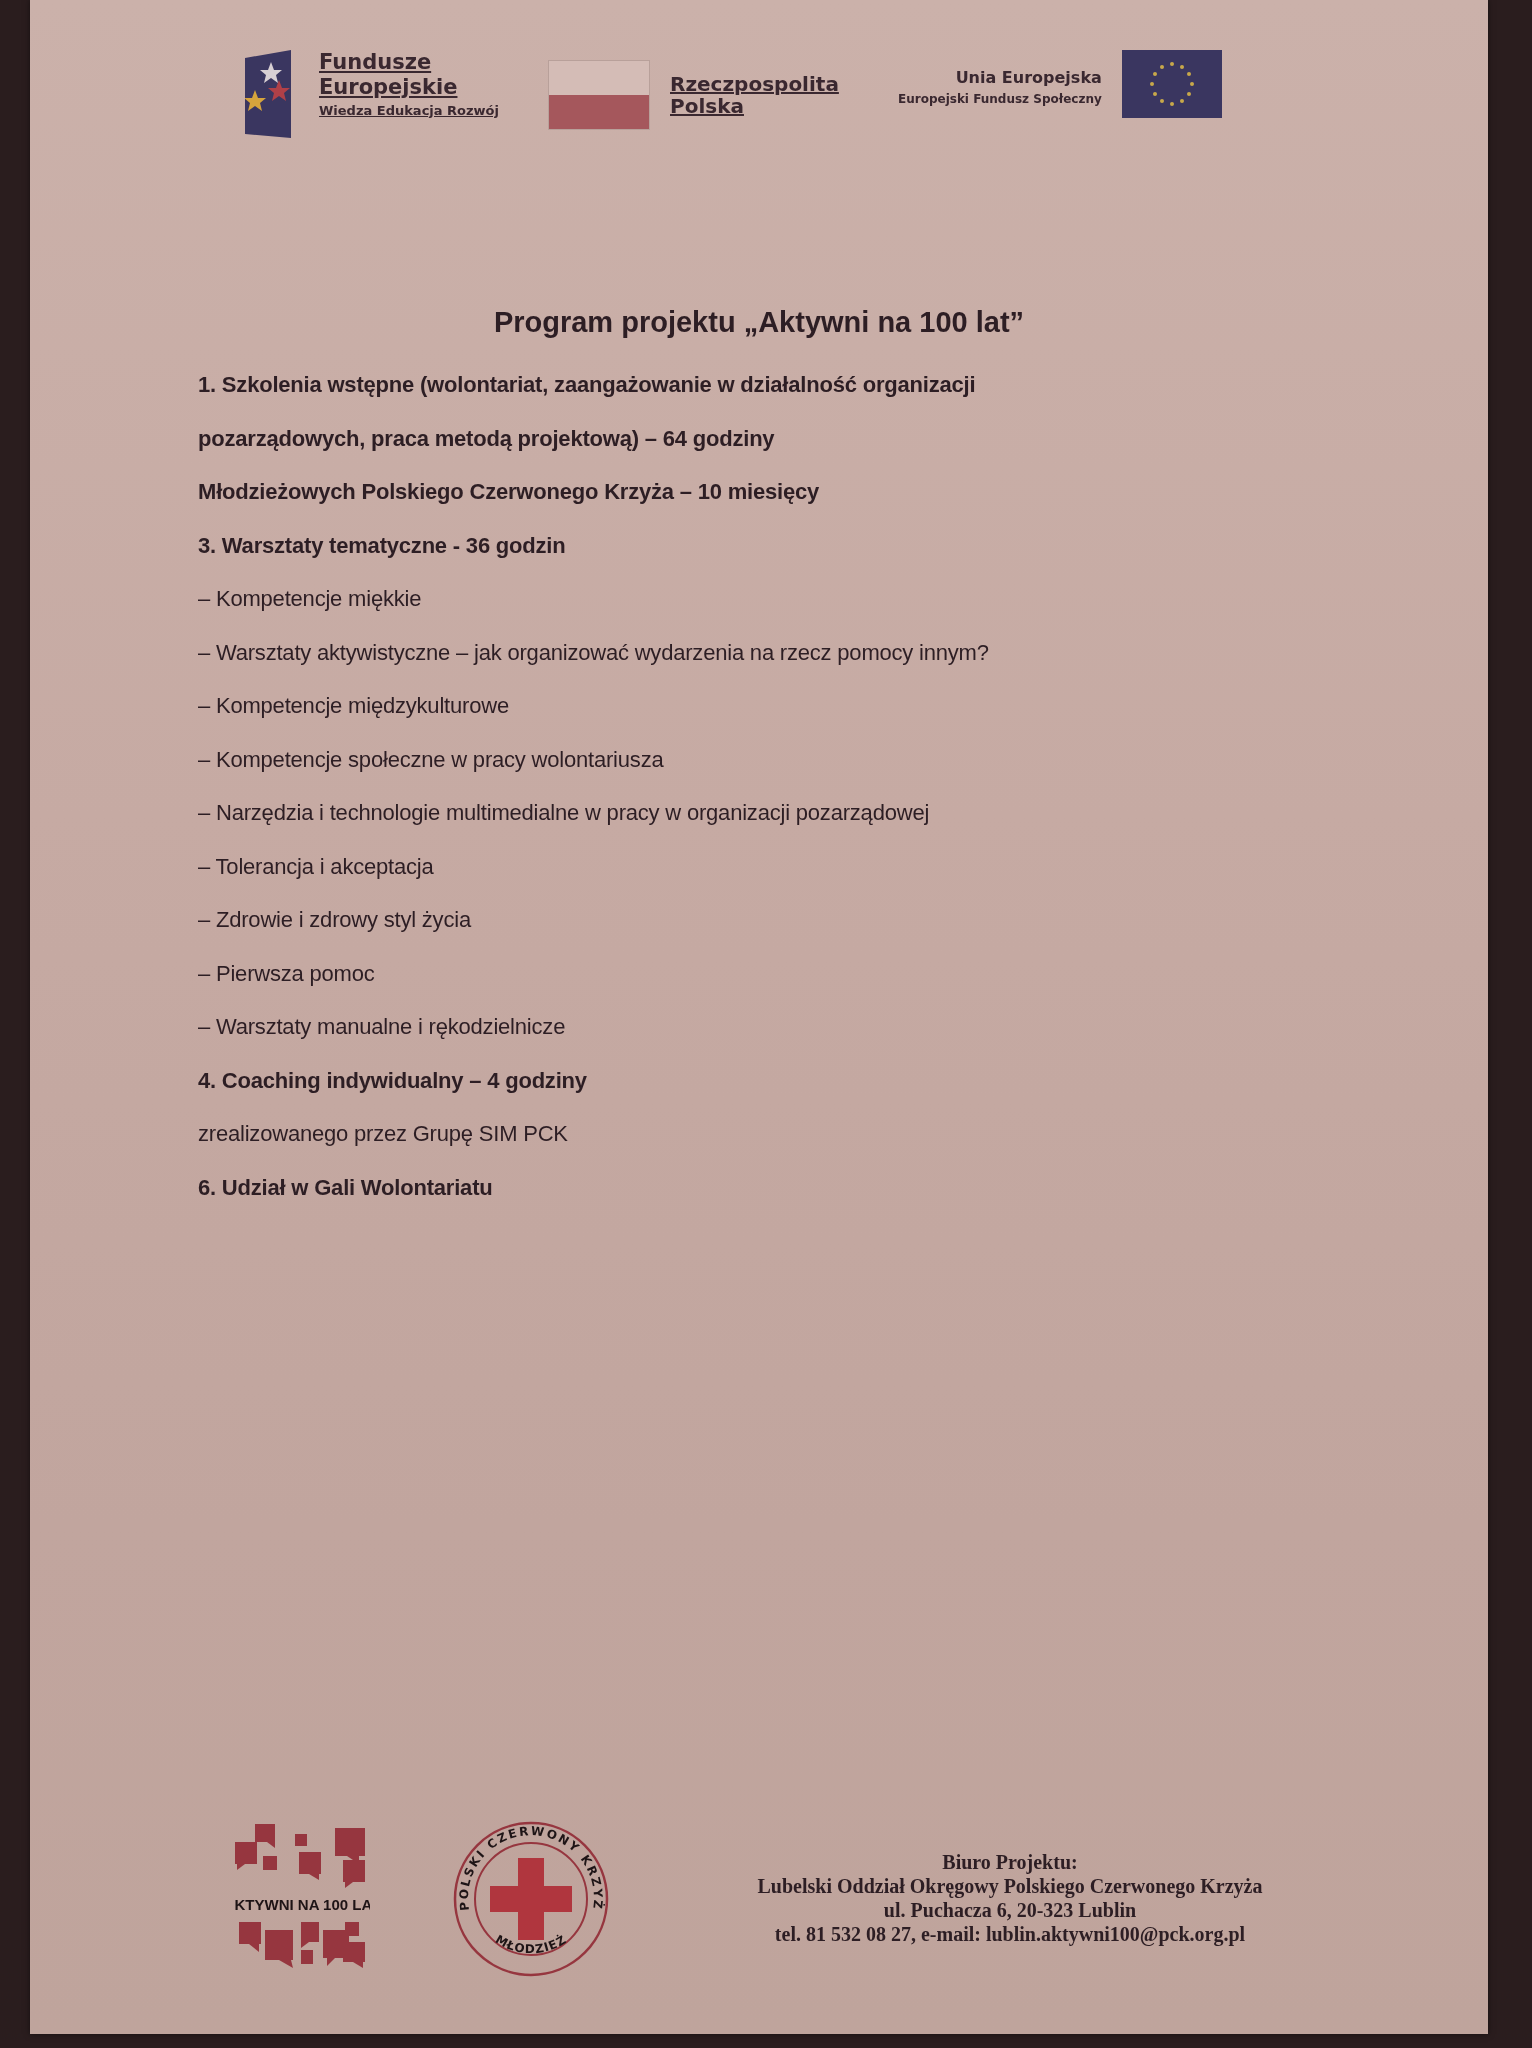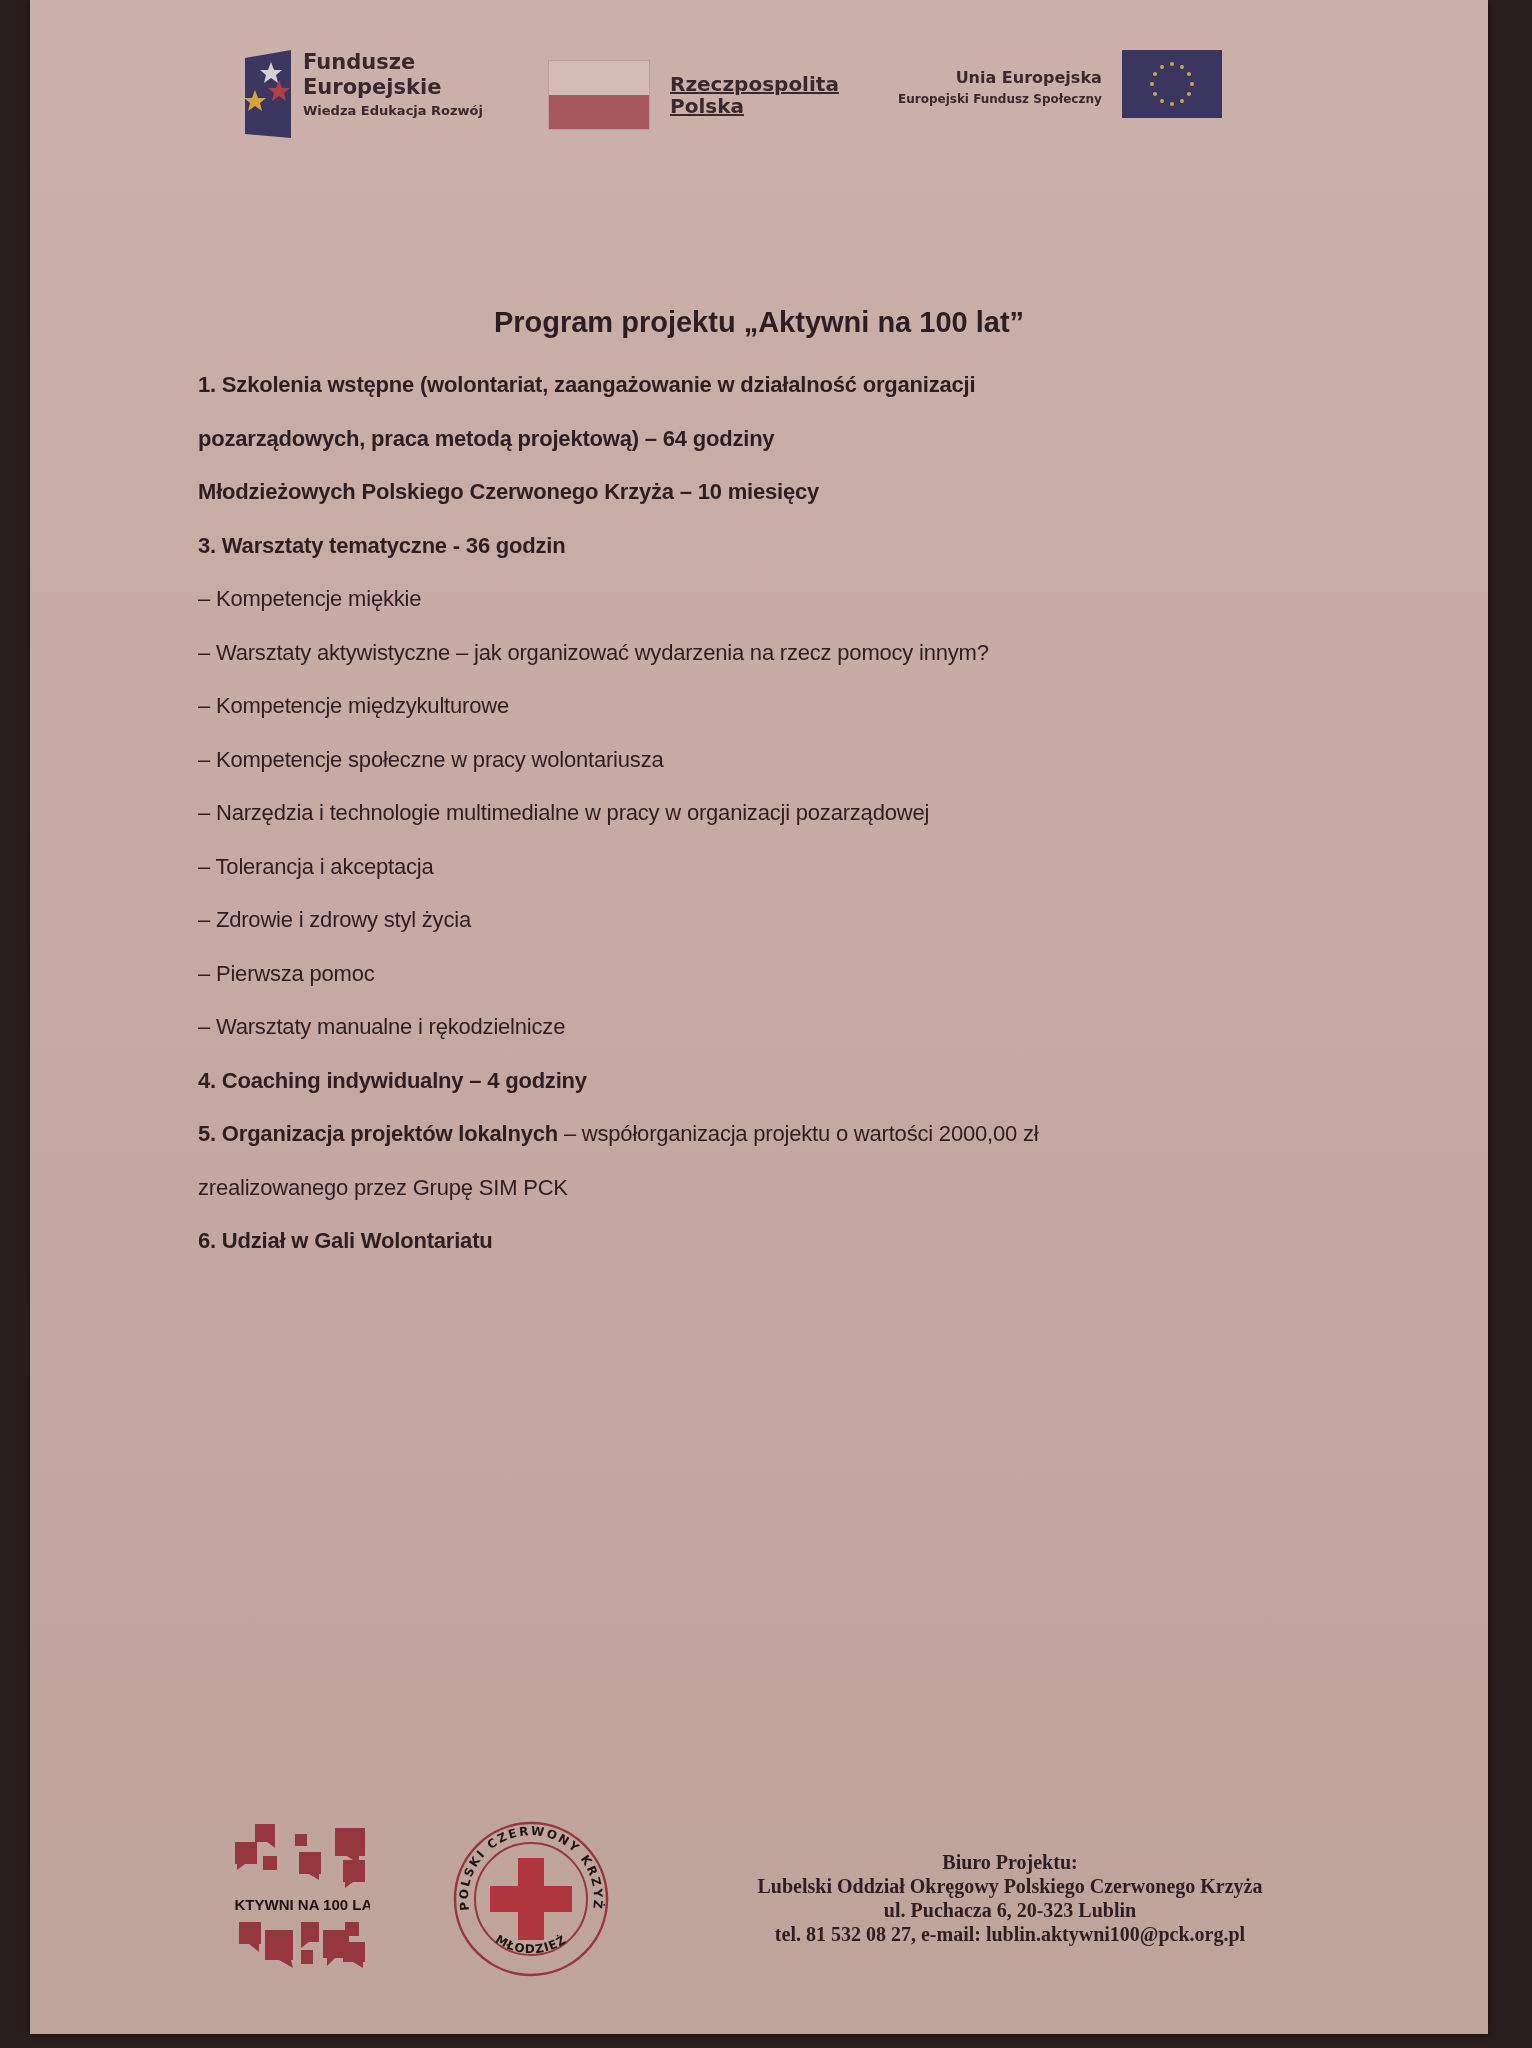--- a/index.html
+++ b/index.html
@@ -10,21 +10,21 @@
       font-family: "DejaVu Sans", sans-serif;
     }
     .paper {
       position: absolute; left: 30px; top: 0; width: 1458px; height: 2034px;
       background: linear-gradient(180deg, #cbb1aa 0%, #c6aaa3 40%, #c1a59e 75%, #bfa49c 100%);
       box-shadow: 0 0 6px rgba(0,0,0,0.5);
     }
     .logos-top { position: absolute; top: 50px; left: 0; width: 100%; height: 100px; }
     .fe-logo { position: absolute; left: 215px; top: 0; display: flex; align-items: flex-start; }
     .fe-mark { width: 46px; height: 88px; position: relative; }
-    .fe-text { margin-left: 12px; color: #3a2830; }
+    .fe-text { margin-left: 28px; color: #3a2830; text-decoration: underline; }
     .fe-text .l1, .fe-text .l2 { font-size: 21px; font-weight: bold; line-height: 25px; }
     .fe-text .l3 { font-size: 13px; font-weight: bold; line-height: 18px; margin-top: 2px; }
     .pl-logo { position: absolute; left: 518px; top: 10px; display: flex; align-items: center; }
     .pl-flag { width: 100px; height: 68px; border: 1px solid #b8a09a; }
     .pl-flag .w { height: 50%; background: #d4bcb6; }
     .pl-flag .r { height: 50%; background: #a5575c; }
     .pl-text { margin-left: 20px; color: #3a2830; font-size: 20px; font-weight: bold; line-height: 22px; text-decoration: underline; }
     .eu-logo { position: absolute; left: 868px; top: 0; display: flex; align-items: flex-start; }
     .eu-text { text-align: right; color: #3a2830; margin-top: 16px; }
     .eu-text .l1 { font-size: 16px; font-weight: bold; line-height: 24px; }
@@ -117,21 +117,20 @@
     <div class="line"><span class="b"></span><span>– Kompetencje miękkie</span></div>
     <div class="line"><span class="b"></span><span>– Warsztaty aktywistyczne – jak organizować wydarzenia na rzecz pomocy innym?</span></div>
     <div class="line"><span class="b"></span><span>– Kompetencje międzykulturowe</span></div>
     <div class="line"><span class="b"></span><span>– Kompetencje społeczne w pracy wolontariusza</span></div>
     <div class="line"><span class="b"></span><span>– Narzędzia i technologie multimedialne w pracy w organizacji pozarządowej</span></div>
     <div class="line"><span class="b"></span><span>– Tolerancja i akceptacja</span></div>
     <div class="line"><span class="b"></span><span>– Zdrowie i zdrowy styl życia</span></div>
     <div class="line"><span class="b"></span><span>– Pierwsza pomoc</span></div>
     <div class="line"><span class="b"></span><span>– Warsztaty manualne i rękodzielnicze</span></div>
     <div class="line"><span class="b">4. Coaching indywidualny – 4 godziny</span><span></span></div>
-    <div class="line"><span class="b">5. Organizacja projektów lokalnych</span><span> – współorganizacja projektu o wartości 2000,00 zł</span></div>
     <div class="line"><span class="b"></span><span>zrealizowanego przez Grupę SIM PCK</span></div>
     <div class="line"><span class="b">6. Udział w Gali Wolontariatu</span><span></span></div>
   </div>
 
   <div class="footer-logos">
     <div class="aktywni-logo">
       <svg width="135" height="150" viewBox="0 0 135 150">
         <g fill="#96363f">
           <rect x="20" y="0" width="20" height="18"></rect>
             <polygon points="32,18 40,18 40,24"></polygon>

